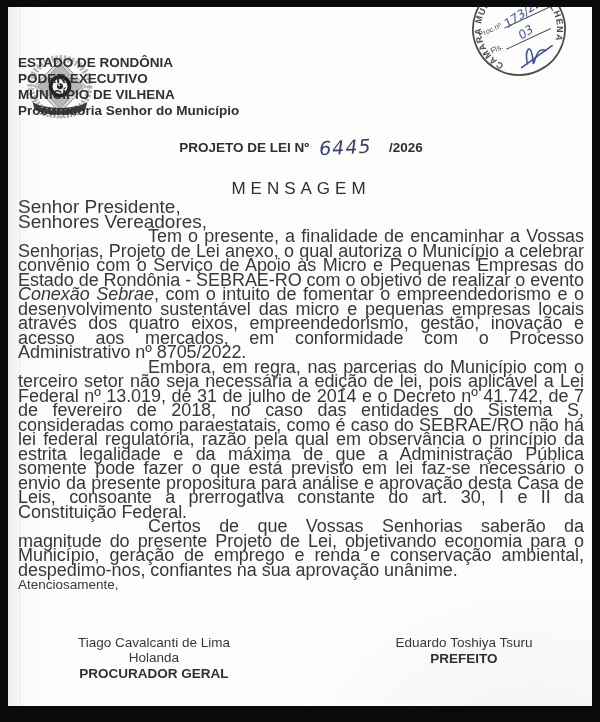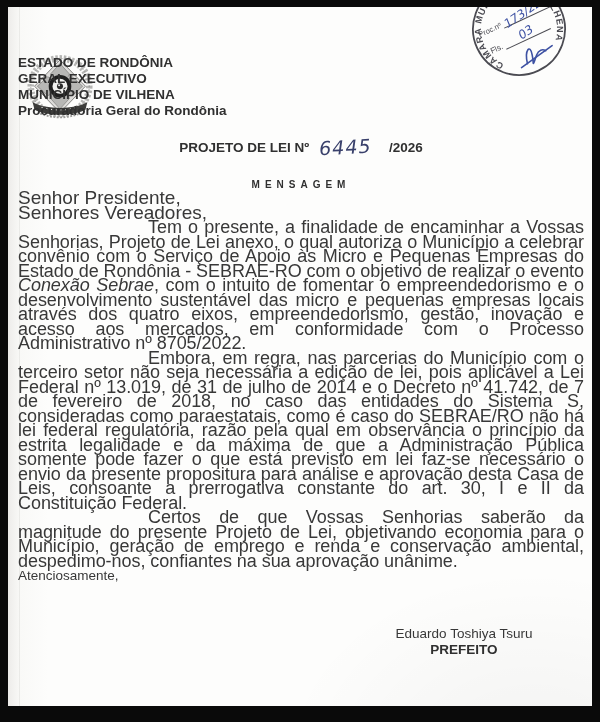--- a/index.html
+++ b/index.html
@@ -22,21 +22,21 @@
              font-family:"Liberation Sans", sans-serif;}
   .stamp-label{fill:#4b4b52;font-family:"Liberation Sans", sans-serif;}
   .stamp-hand{fill:#3e52a3;font-style:italic;font-family:"DejaVu Sans", sans-serif;}
 
   .header{margin-top:48px;text-align:left;font-weight:bold;font-size:13.5px;
           line-height:16px;color:#303030;}
   .law{margin-top:15px;text-align:center;font-weight:bold;font-size:13.5px;color:#303030;height:24px;}
   .law .hand{display:inline-block;font-weight:400;font-style:italic;font-size:19px;
              color:#39406b;transform:rotate(-3deg) translateY(2px);margin:0 14px 0 6px;
              font-family:"DejaVu Sans", sans-serif;letter-spacing:1px;}
-  .title{margin-top:21px;text-align:center;font-weight:bold;font-size:10px;
+  .title{margin-top:21px;text-align:center;font-weight:normal;font-size:17px;
          letter-spacing:5px;color:#303030;}
   .sal{font-size:19px;line-height:15px;}
   .sal1{margin-top:12px;}
   .sal2{margin-top:15px;}
   .par{font-size:18px;line-height:14.5px;text-align:justify;text-indent:130px;
        letter-spacing:-0.05px;}
   .p1{margin-top:30px;}
   .p2{margin-top:18px;}
   .p3{margin-top:21px;}
   .closing{margin-top:18px;margin-left:157px;font-size:13.5px;line-height:15px;}
@@ -95,23 +95,23 @@
         <g stroke="#3e52a3" stroke-width="1.6" fill="none" stroke-linecap="round">
           <path d="M52 94 C 55 80 63 77 60 88 C 58 97 54 100 64 90 C 68 86 72 87 74 90"></path>
           <path d="M45 95 L82 88"></path>
         </g>
       </svg>
     </div>
 
     <div class="content">
       <div class="header">
         <div>ESTADO DE RONDÔNIA</div>
-        <div>GERAL EXECUTIVO</div>
+        <div>PODER EXECUTIVO</div>
         <div>MUNICÍPIO DE VILHENA</div>
-        <div>Procuradoria Geral do Rondônia</div>
+        <div>Procuradoria Senhor do Município</div>
       </div>
 
       <div class="law">
         <span>PROJETO DE LEI Nº</span>
         <span class="hand">6445</span>
         <span>/2026</span>
       </div>
 
       <div class="title">MENSAGEM</div>
 
@@ -120,20 +120,24 @@
 
       <p class="par p1"><span>Tem o presente, a finalidade de encaminhar a Vossas Senhorias, Projeto de Lei anexo, o qual autoriza o Município a celebrar convênio com o Serviço de Apoio às Micro e Pequenas Empresas do Estado de Rondônia - SEBRAE-RO com o objetivo de realizar o evento </span><em>Conexão Sebrae</em><span>, com o intuito de fomentar o empreendedorismo e o desenvolvimento sustentável das micro e pequenas empresas locais através dos quatro eixos, empreendedorismo, gestão, inovação e acesso aos mercados, em conformidade com o Processo Administrativo nº 8705/2022.</span></p>
 
       <p class="par p2">Embora, em regra, nas parcerias do Município com o terceiro setor não seja necessária a edição de lei, pois aplicável a Lei Federal nº 13.019, de 31 de julho de 2014 e o Decreto nº 41.742, de 7 de fevereiro de 2018, no caso das entidades do Sistema S, consideradas como paraestatais, como é caso do SEBRAE/RO não há lei federal regulatória, razão pela qual em observância o princípio da estrita legalidade e da máxima de que a Administração Pública somente pode fazer o que está previsto em lei faz-se necessário o envio da presente propositura para análise e aprovação desta Casa de Leis, consoante a prerrogativa constante do art. 30, I e II da Constituição Federal.</p>
 
       <p class="par p3">Certos de que Vossas Senhorias saberão da magnitude do presente Projeto de Lei, objetivando economia para o Município, geração de emprego e renda e conservação ambiental, despedimo-nos, confiantes na sua aprovação unânime.</p>
 
       <p class="closing">Atenciosamente,</p>
 
       <div class="sigs">
+        <div class="sig sig-left">
+          <div class="name">Tiago Cavalcanti de Lima Holanda</div>
+          <div class="role">PROCURADOR GERAL</div>
+        </div>
         <div class="sig sig-right">
           <div class="name">Eduardo Toshiya Tsuru</div>
           <div class="role">PREFEITO</div>
         </div>
       </div>
     </div>
   </div>
 </div>
 
 </body></html>

